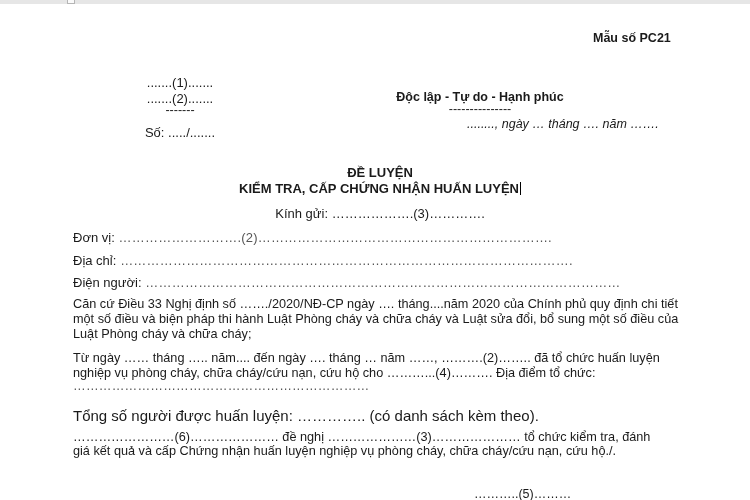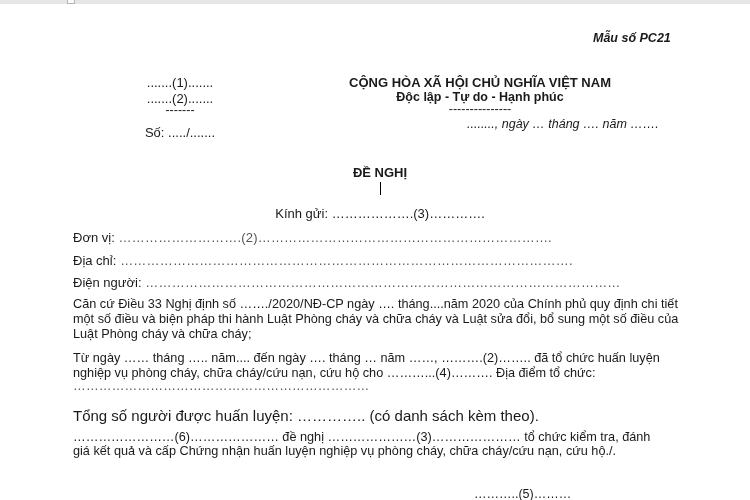--- a/index.html
+++ b/index.html
@@ -20,35 +20,34 @@
   </style>
 </head>
 <body>
 
 <div class="topbar">
   <div class="topbar-marker"></div>
 </div>
 
 <div class="page">
 
-  <div class="abs b t12" style="left:593px; top:27px;font-style:italic;">Mẫu số PC21</div>
+  <div class="abs b t12" style="left:593px; top:27px;">Mẫu số PC21</div>
 
   <div class="abs c t13" style="left:130px; top:71px; width:100px;">.......(1).......</div>
   <div class="abs c t13" style="left:130px; top:87px; width:100px;">.......(2).......</div>
   <div class="abs c t12" style="left:130px; top:101px; width:100px; line-height:10px;">-------</div>
   <div class="abs c t13" style="left:130px; top:121px; width:100px;">Số: ...../.......</div>
 
-  <div class="abs c b t13" style="left:330px; top:71px; width:300px;">CỘNG HÒA XÃ HỘI CHỦ NGHĨA VIỆT NAM</div>
   <div class="abs c b t12" style="left:330px; top:86px; width:300px;">Độc lập - Tự do - Hạnh phúc</div>
   <div class="abs c t12" style="left:330px; top:100px; width:300px; line-height:10px;">---------------</div>
   <div class="abs i t12" style="left:467px; top:113px;">........, ngày … tháng …. năm …….</div>
 
-  <div class="abs c b t13" style="left:200px; top:161px; width:360px;">ĐỀ NGHỊ</div>
+  <div class="abs c b t13" style="left:200px; top:161px; width:360px;">ĐỀ LUYỆN</div>
   <div class="abs c b t13" style="left:200px; top:177px; width:360px;">
-    <span class="cursor"></span>
+    <span>KIỂM TRA, CẤP CHỨNG NHẬN HUẤN LUYỆN</span><span class="cursor"></span>
   </div>
   <div class="abs c t13" style="left:200px; top:202px; width:360px;">Kính gửi: ……………….(3)………….</div>
 
   <div class="abs t13" style="left:73px; top:226px;">
     <span>Đơn vị:</span><span class="dots"> ……………………….(2)………………………………………………………….</span>
   </div>
   <div class="abs t13" style="left:73px; top:249px;">
     <span>Địa chỉ:</span><span class="dots"> ………………………………………………………………………………………….</span>
   </div>
   <div class="abs t13" style="left:73px; top:271px;">

